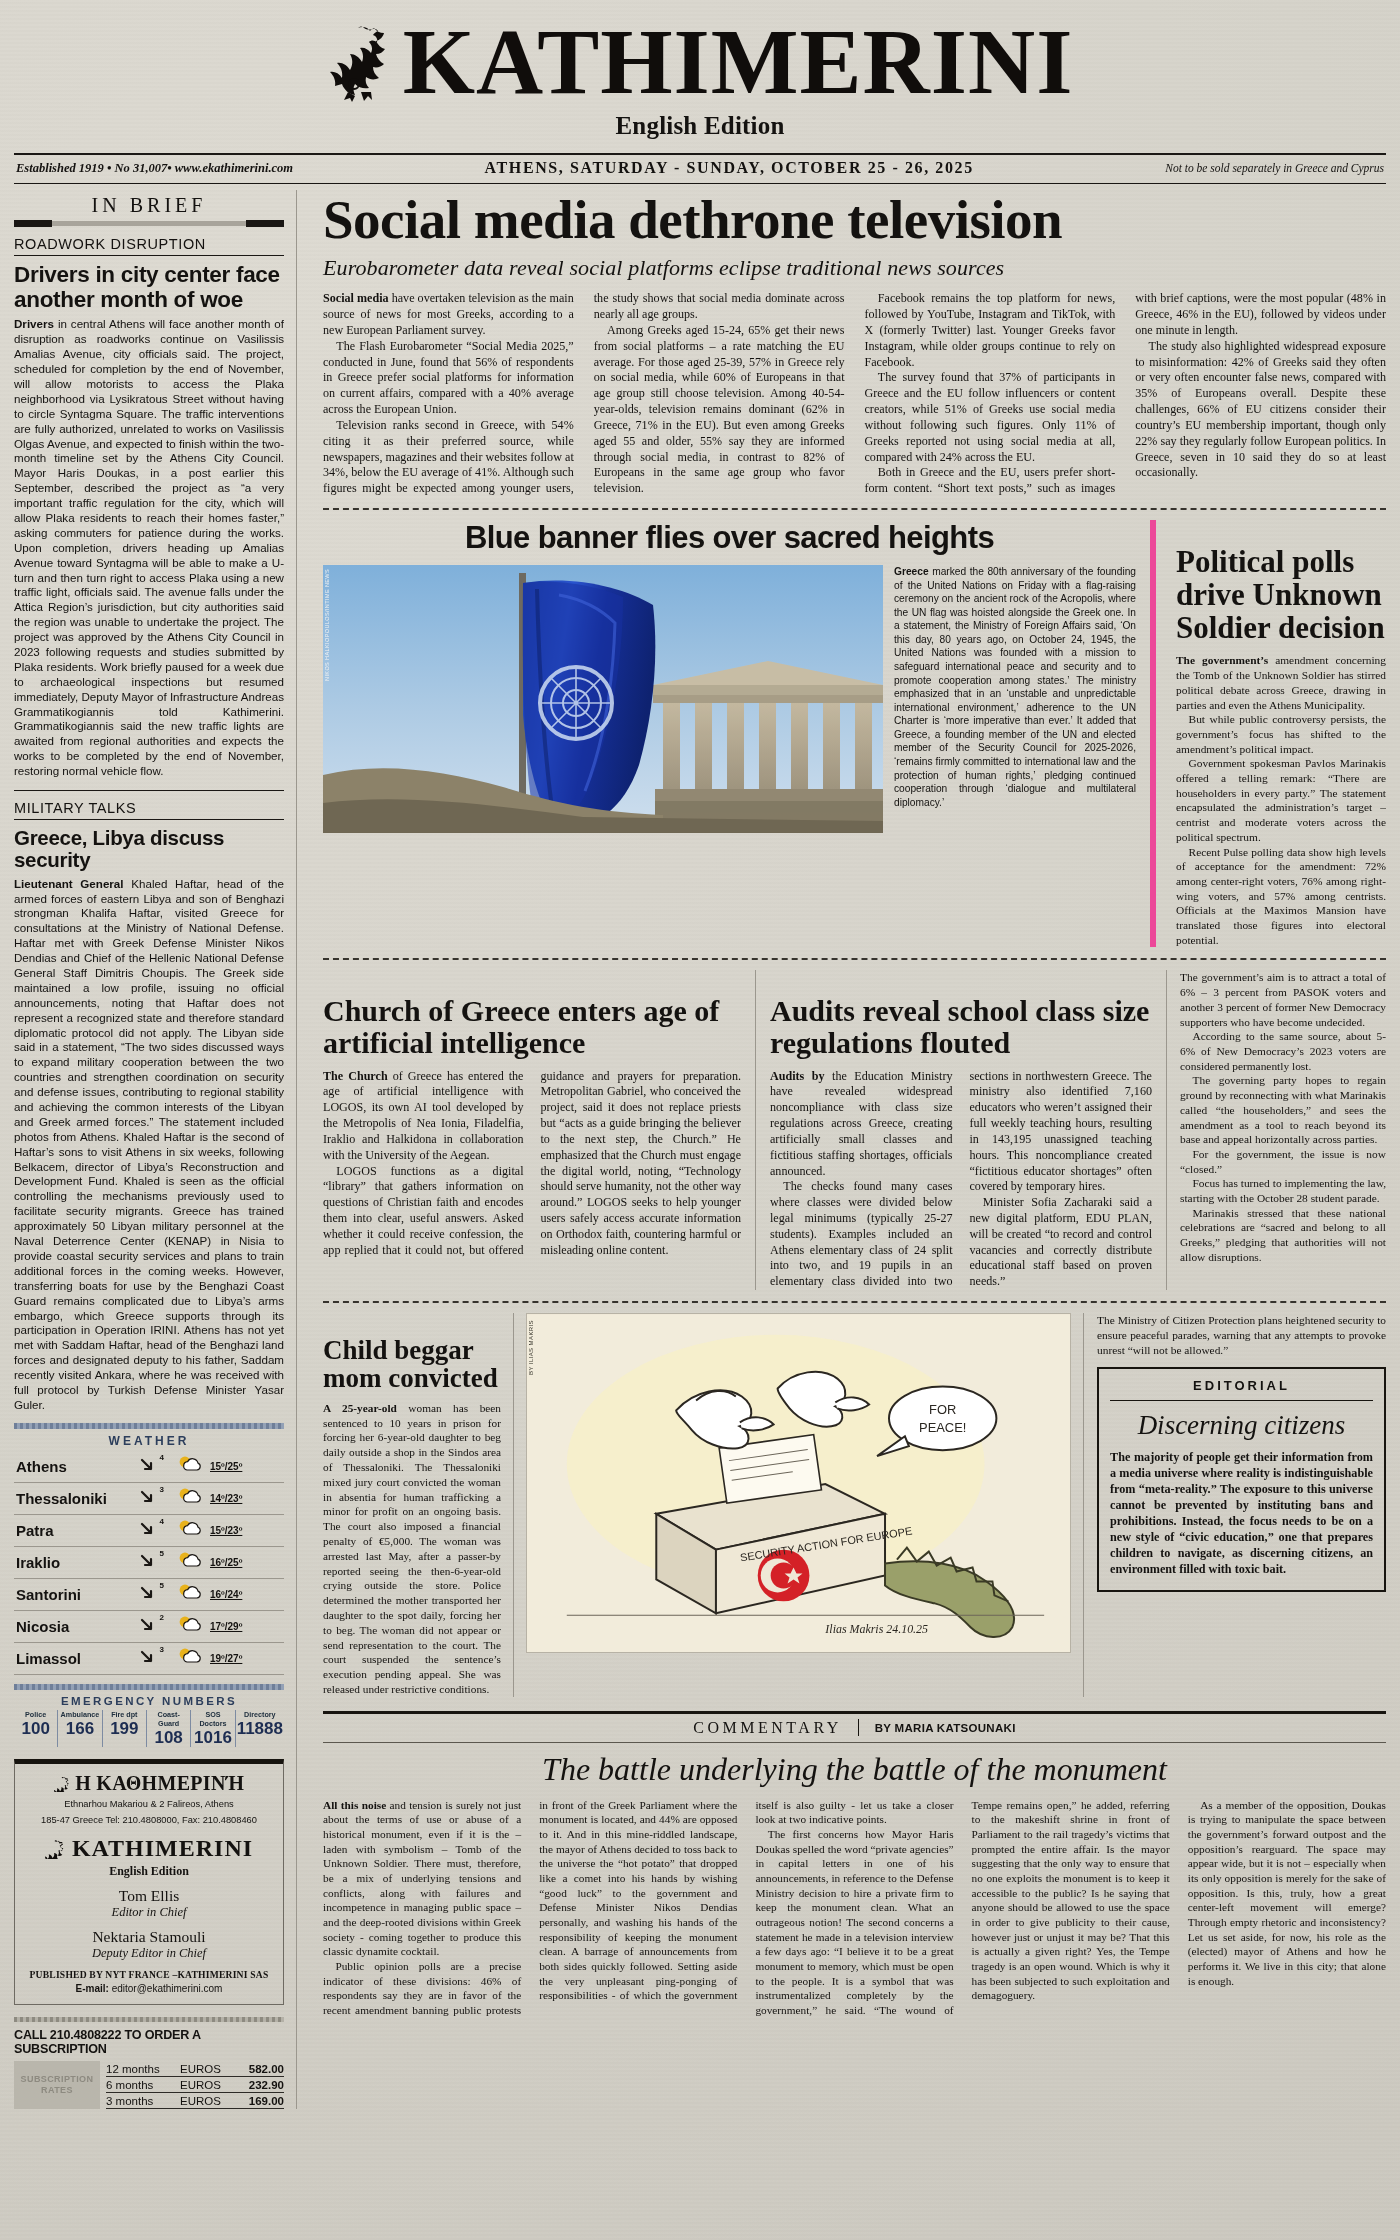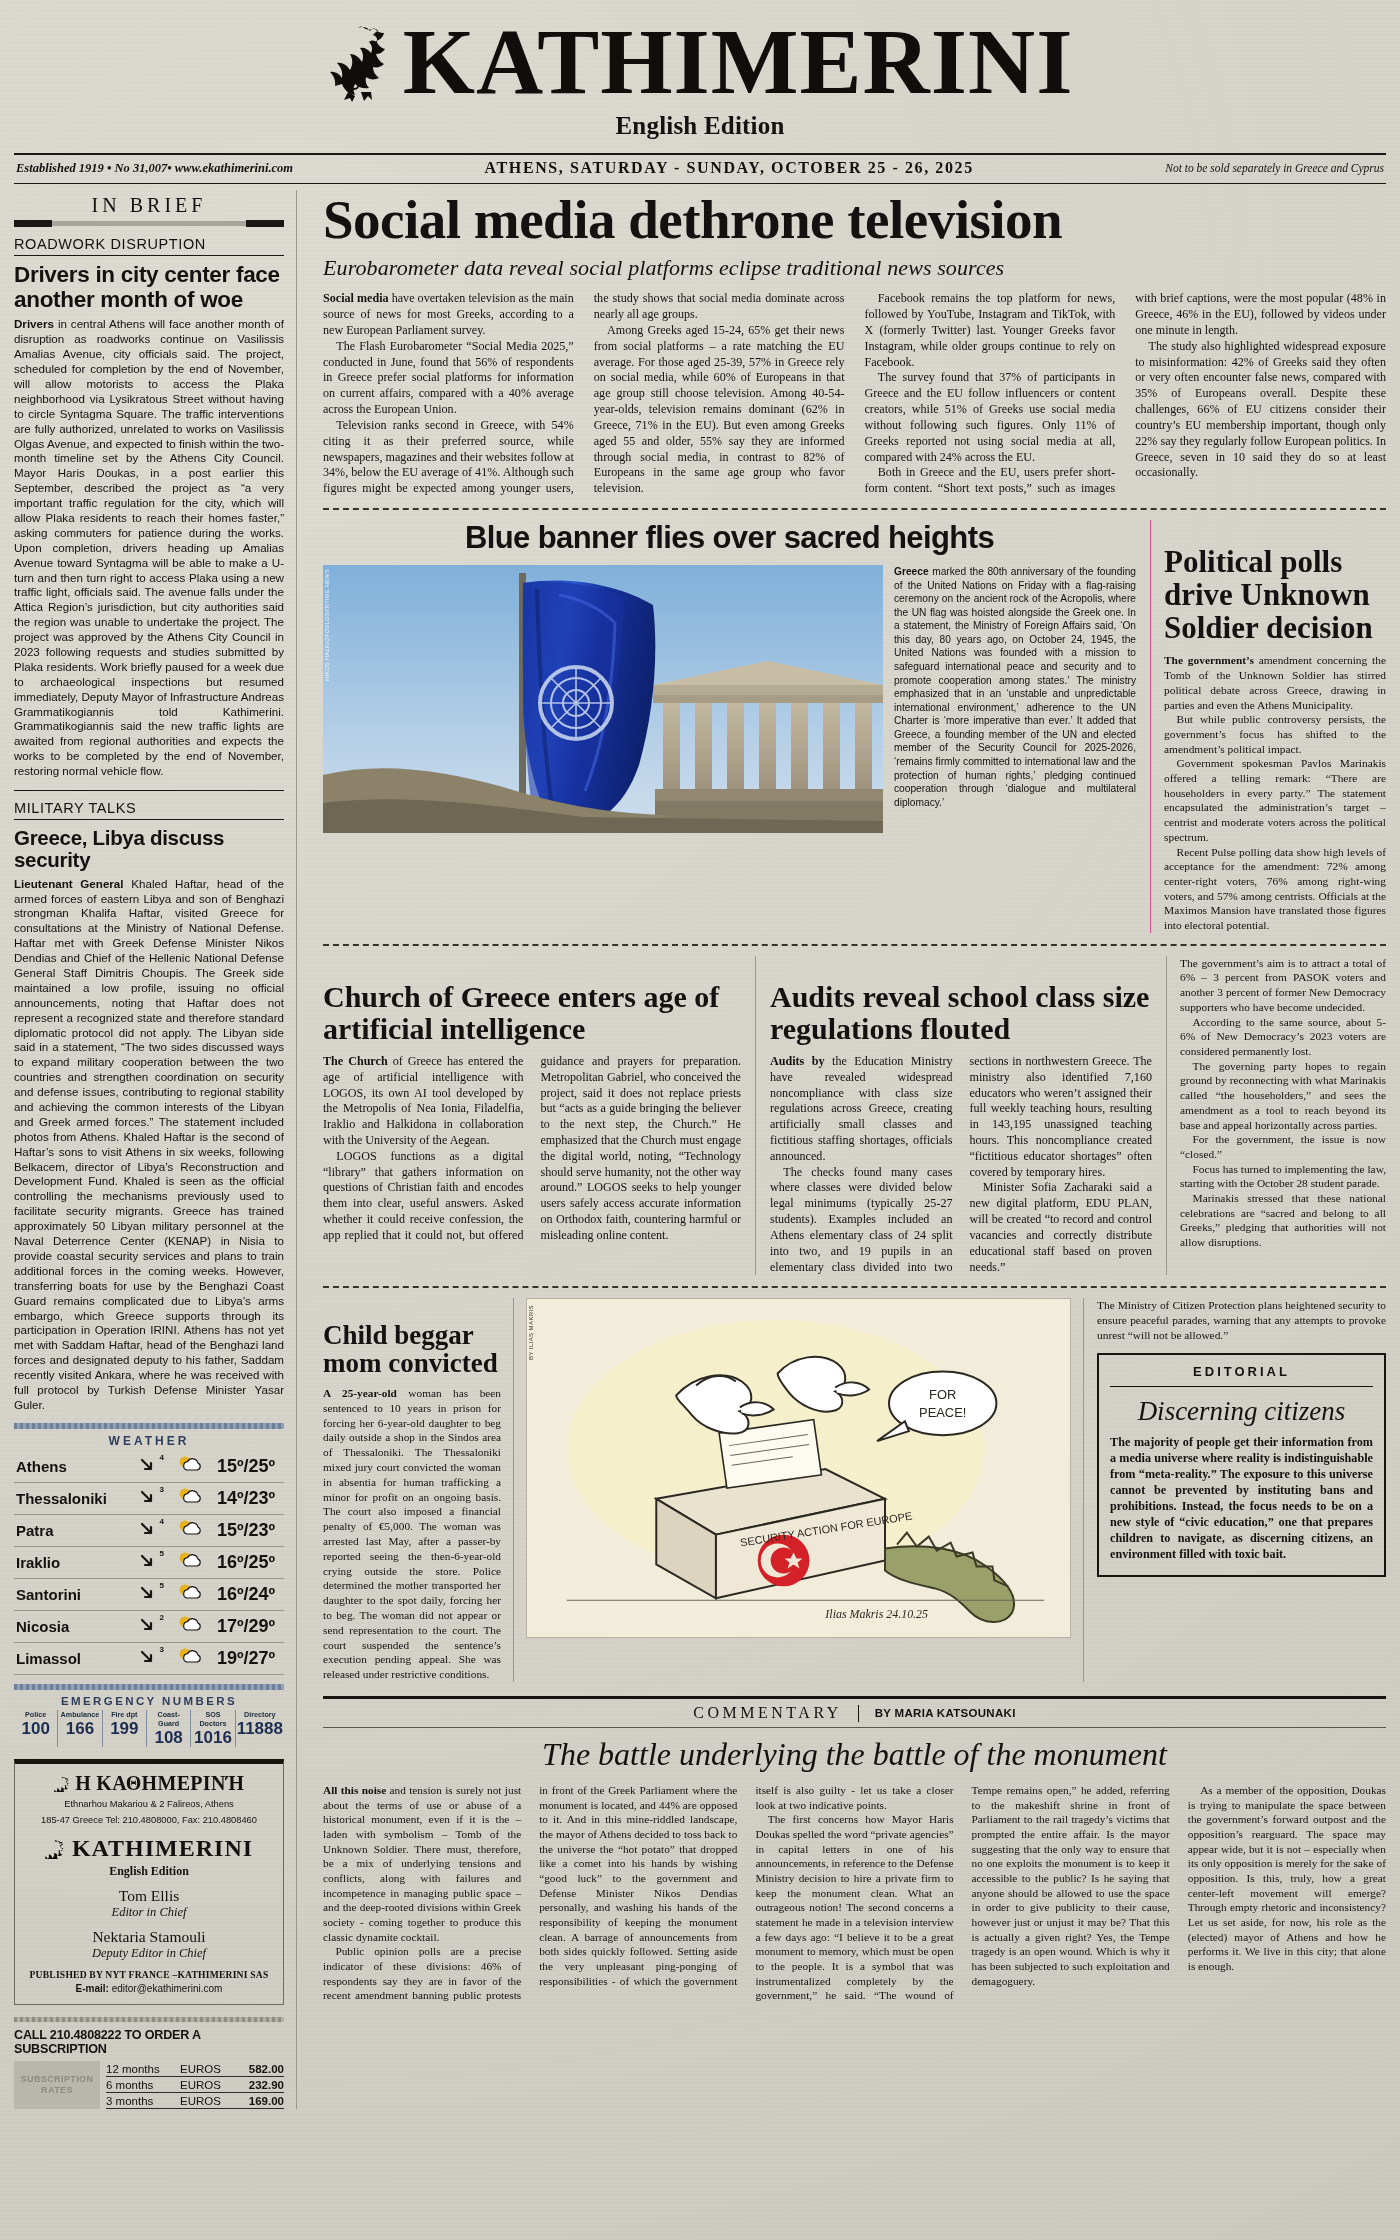--- a/index.html
+++ b/index.html
@@ -79,22 +79,22 @@
     background-image:repeating-linear-gradient(90deg,#6f7f99 0 3px,#93a1b6 3px 6px); }
   .wx-title { text-align:center; font-family:"Liberation Sans",sans-serif; font-weight:700;
     font-size:12px; letter-spacing:3px; color:#2c3e5c; margin-bottom:3px; }
   .wx-row { display:flex; align-items:center; border-bottom:1px solid #9b978e; padding:4.5px 2px; }
   .wx-city { flex:1; font-family:"Liberation Sans",sans-serif; font-weight:700; font-size:15px; }
   .wx-wind { width:44px; text-align:center; position:relative; }
   .wx-wind svg { vertical-align:middle; }
   .wx-wind .num { position:absolute; top:-3px; right:6px; font-size:8px; font-weight:700;
     font-family:"Liberation Sans",sans-serif; }
   .wx-sky { width:40px; text-align:center; }
-  .wx-temp { width:72px; text-align:center; font-family:"Liberation Sans",sans-serif;
-    font-weight:700; font-size:18px; }
+  .wx-temp { width:72px; text-align:left; font-family:"Liberation Sans",sans-serif;
+    font-weight:700; font-size:10px;text-decoration:underline; }
 
   .em-title { text-align:center; font-family:"Liberation Sans",sans-serif; font-weight:700;
     font-size:11.5px; letter-spacing:2.4px; color:#2c3e5c; margin:4px 0 3px; }
   .em-grid { display:flex; }
   .em-cell { flex:1; text-align:center; border-right:1px solid #7d8ba2; padding:0 1px; }
   .em-cell:last-child { border-right:none; }
   .em-lab { font-family:"Liberation Sans",sans-serif; font-size:7.2px; font-weight:700; color:#20303f; }
   .em-num { font-family:"Liberation Sans",sans-serif; font-size:17px; font-weight:700; color:#1d2d52; line-height:1.15;}
 
   
@@ -139,21 +139,21 @@
     text-align:justify; hyphens:auto;
   }
   .artbody p { margin:0; text-indent:1.1em; }
   .artbody p:first-child { text-indent:0; }
   .artbody b { font-weight:700; }
   .dash-rule { border-top:2px dashed #36332d; margin:11px 0 10px; }
 
   
   .feat { display:flex; gap:14px; }
   .feat-left { flex:1 1 auto; }
-  .feat-right { width:236px; flex:0 0 236px; border-left:1px solid #ec4899; padding-left:13px; }
+  .feat-right { width:236px; flex:0 0 236px; border-left:6px solid #ec4899; padding-left:20px; }
   .feat-head {
     font-family:"Liberation Sans", sans-serif; font-weight:700; font-size:31px;
     text-align:center; letter-spacing:-0.6px; margin-bottom:9px;
   }
   .photo-wrap { display:flex; gap:11px; }
   .photo {
     width:560px; height:268px; flex:0 0 560px; position:relative; overflow:hidden;
     background: linear-gradient(170deg,#9fc4e4 0%, #bcd6ec 45%, #cfe0ef 100%);
   }
   .photo .credit {

